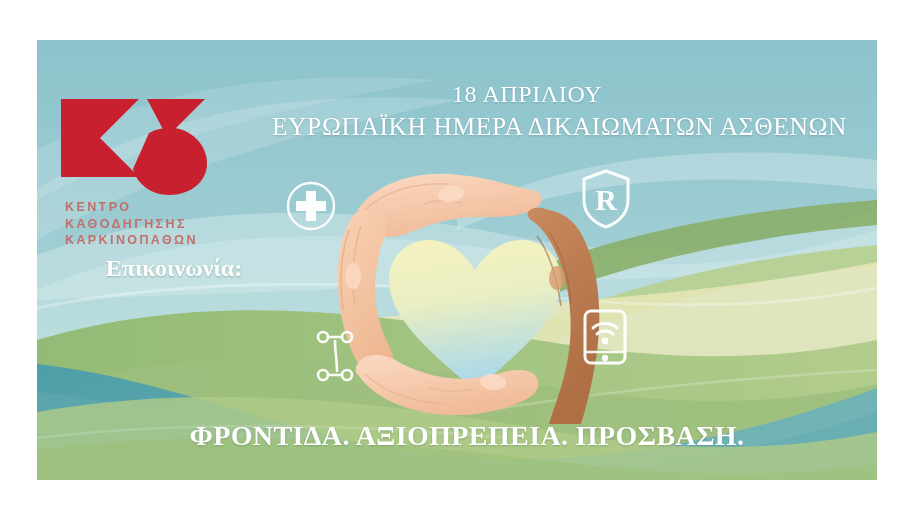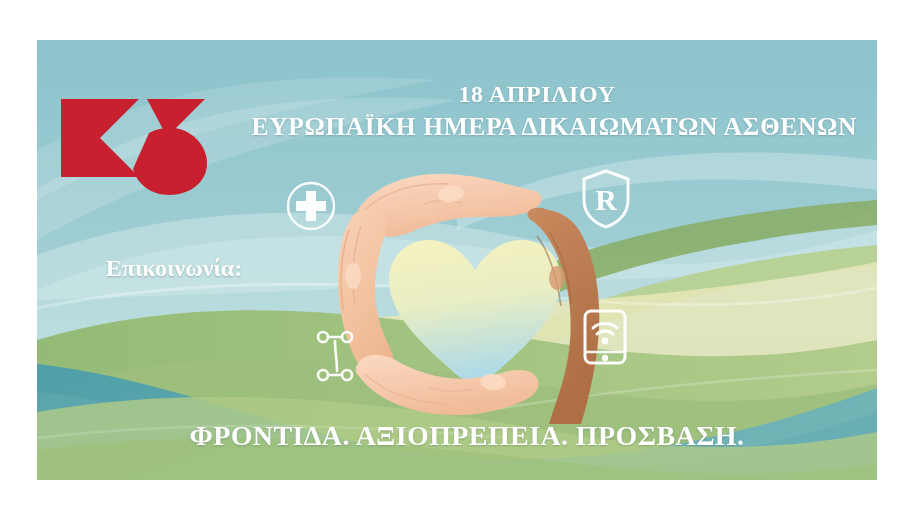--- a/index.html
+++ b/index.html
@@ -78,27 +78,27 @@
     font-weight: bold;
     font-size: 24px;
     line-height: 26px;
     text-shadow: 0 1px 2px rgba(60,80,70,0.35);
   }
   #contactBlock .line { display: block; white-space: nowrap; }
 
   
   #headline {
     position: absolute;
-    left: 180px;
+    left: 170px;
     top: 38px;
     width: 640px;
     text-align: center;
     color: #ffffff;
     font-family: "Liberation Serif", serif;
-    font-weight: bold;
+    font-weight: normal;
     letter-spacing: 0.6px;
     text-shadow: 0 1px 2px rgba(60,90,100,0.30);
   }
   #headline .l1 { display: block; font-size: 24px; line-height: 32px; }
   #headline .l2 { display: block; font-size: 25.5px; line-height: 34px; white-space: nowrap; text-align: right; }
 
   
   #slogan {
     position: absolute;
     left: 130px;
@@ -185,20 +185,23 @@
 
     <div id="logoBlock">
       <svg id="logoMark" viewBox="0 0 150 110">
 
         <path d="M4,14 L82,14 L43,53 L82,92 L4,92 Z" fill="#c8202e"></path>
 
         <path d="M90,14 L148,14 L110,52 Z" fill="#c8202e"></path>
 
         <path d="M92,48 C124,32 150,56 150,78 C150,98 132,110 112,110 C94,110 80,99 76,84 Z" fill="#c8202e"></path>
       </svg>
+      <div id="logoWords">ΚΕΝΤΡΟ
+ΚΑΘΟΔΗΓΗΣΗΣ
+ΚΑΡΚΙΝΟΠΑΘΩΝ</div>
     </div>
 
     <div id="contactBlock">
       <span class="line">Επικοινωνία:</span>
     </div>
 
     <div id="headline">
       <span class="l1">18 ΑΠΡΙΛΙΟΥ</span>
       <span class="l2">ΕΥΡΩΠΑΪΚΗ ΗΜΕΡΑ ΔΙΚΑΙΩΜΑΤΩΝ ΑΣΘΕΝΩΝ</span>
     </div>

